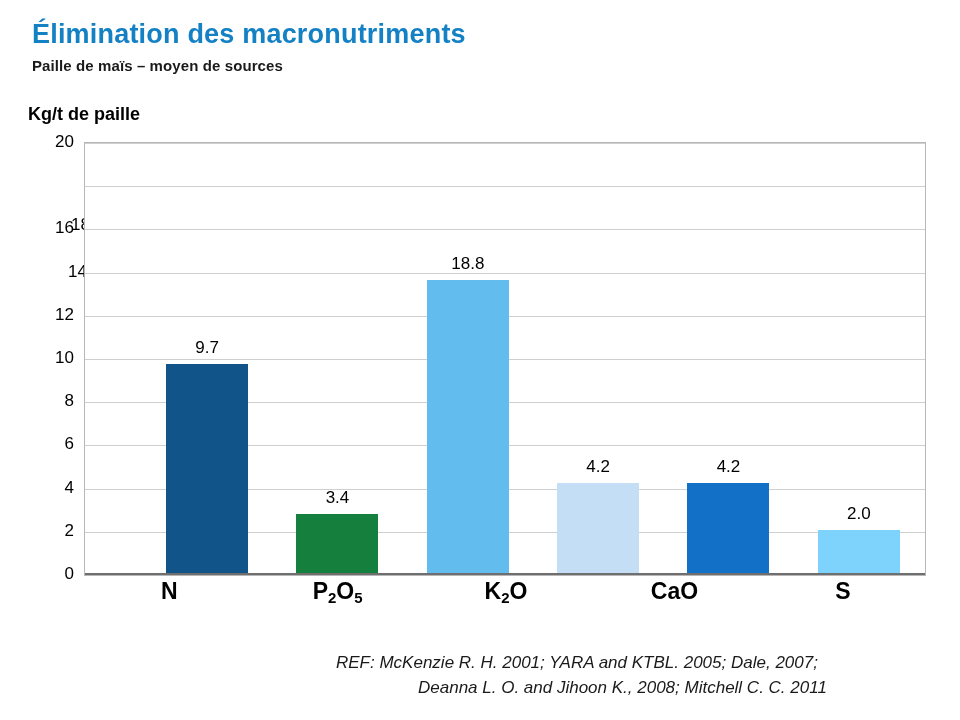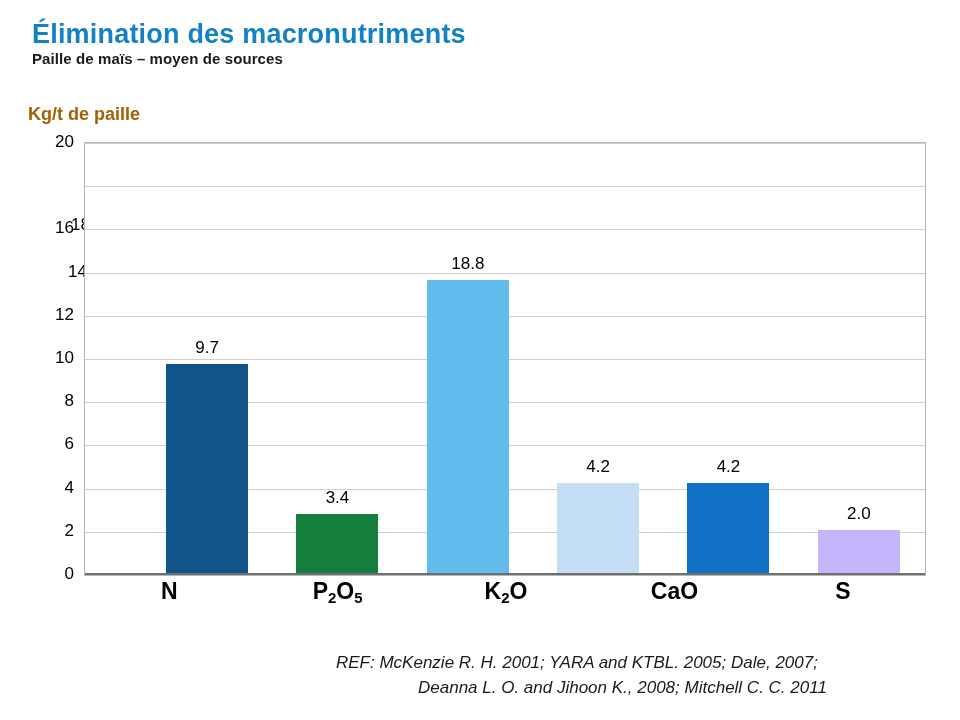--- a/index.html
+++ b/index.html
@@ -27,31 +27,32 @@
     font-size: 27px;
     font-weight: bold;
     color: #1481c4;
     letter-spacing: 0.2px;
     line-height: 1.1;
   }
   #chart-subtitle {
     font-size: 15px;
     font-weight: bold;
     color: #1a1a1a;
+    margin-top: 7px;
     letter-spacing: 0.1px;
   }
 
   
   #y-axis-caption {
     position: absolute;
     left: 28px;
     top: 104px;
     font-size: 18px;
     font-weight: bold;
-    color: #a16207;
+    color: #000000;
   }
 
   
   #plot-wrap {
     position: absolute;
     left: 28px;
     top: 142px;
     width: 898px;
     height: 434px;
   }
@@ -221,21 +222,21 @@
           <div class="bar" style="height: 90.3px; background: rgb(195, 222, 245);">
             <div class="bar-value">4.2</div>
           </div>
         </div>
         <div class="bar-slot">
           <div class="bar" style="height: 90.3px; background: rgb(18, 112, 198);">
             <div class="bar-value">4.2</div>
           </div>
         </div>
         <div class="bar-slot">
-          <div class="bar" style="height: 43px; background: #c4b5fd;">
+          <div class="bar" style="height: 43px; background: #7dd3fc;">
             <div class="bar-value">2.0</div>
           </div>
         </div>
       </div>
   </div>
 </div>
 
 <div id="x-labels">
     <div class="x-label">N</div>
     <div class="x-label">P<sub>2</sub>O<sub>5</sub></div>

